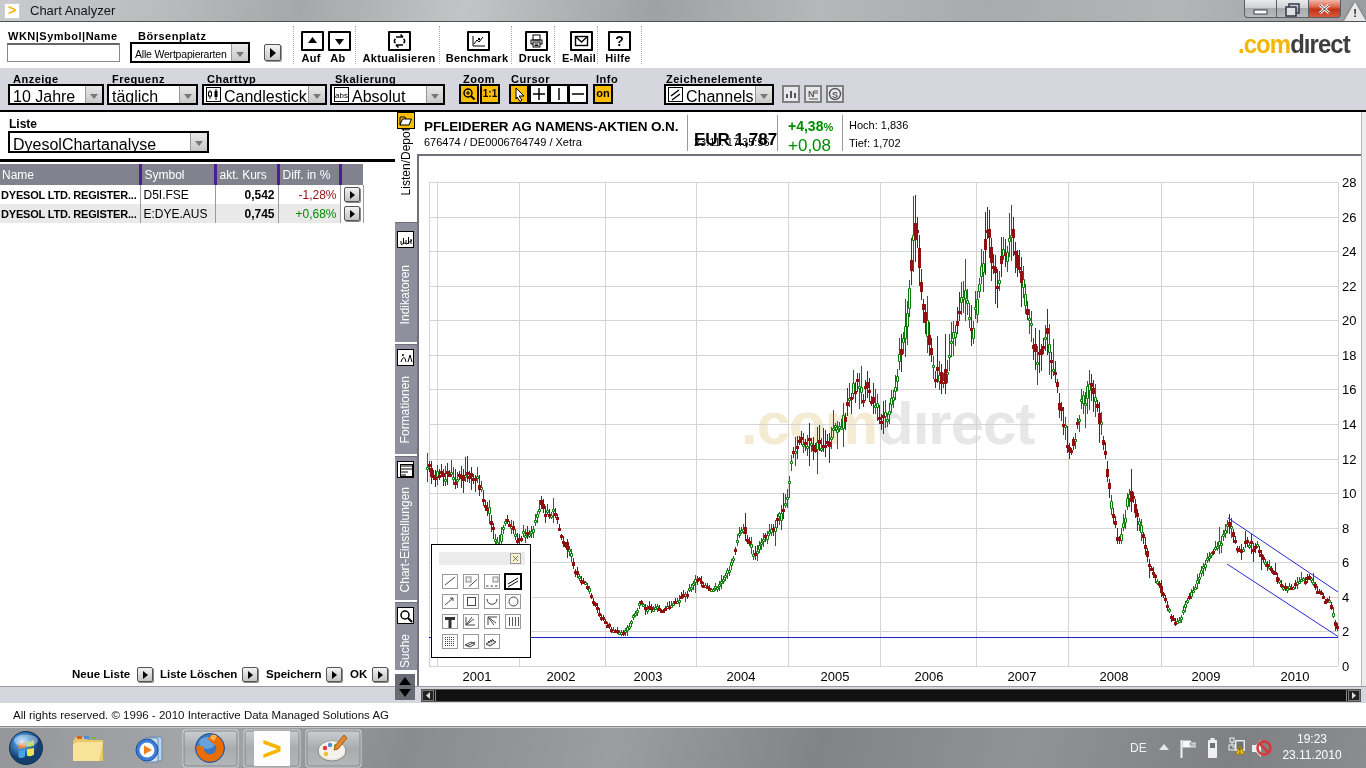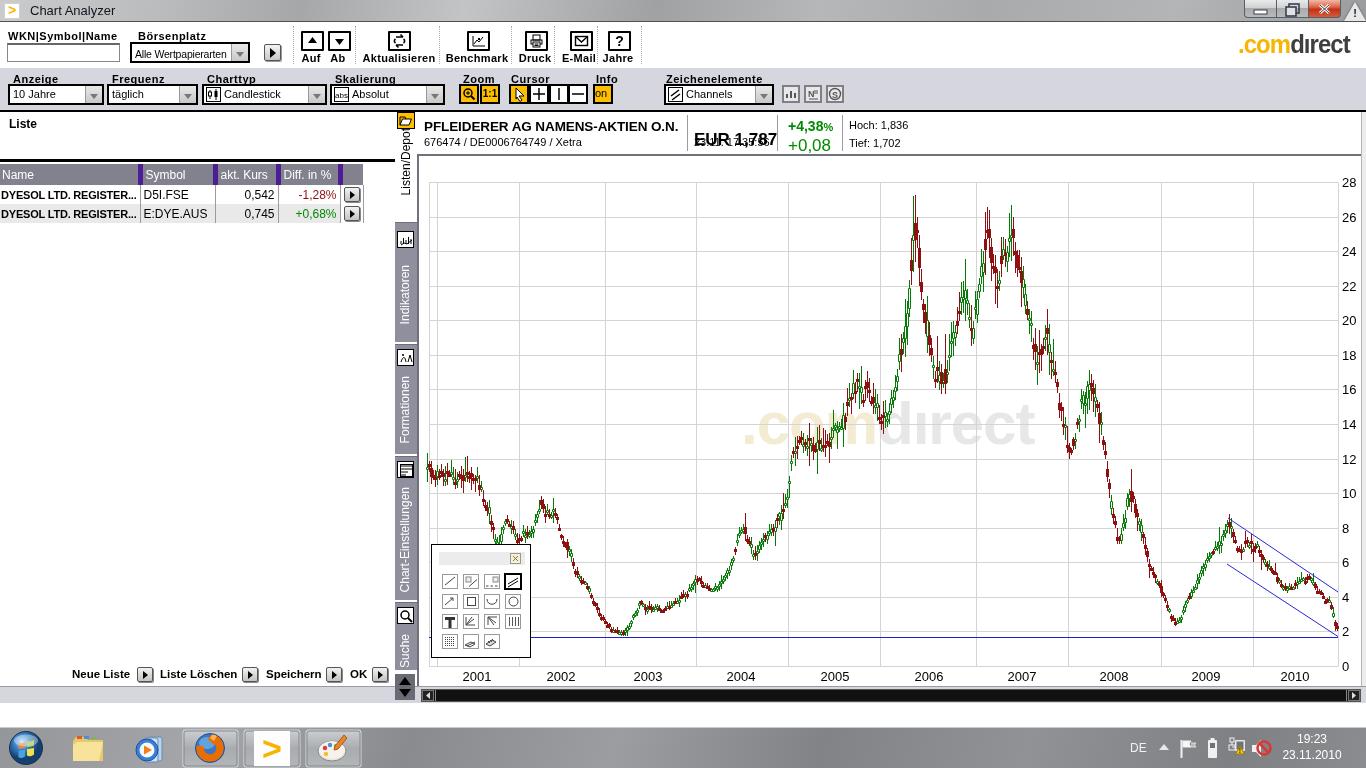--- a/index.html
+++ b/index.html
@@ -20,21 +20,21 @@
 #wb-max{left:32px;width:33px}
 #wb-close{left:64px;width:33px;border-radius:0 0 4px 0;
  background:linear-gradient(#f0b8a8 0%,#e0674a 40%,#c03316 55%,#d8593c 100%)}
 #warntri{right:0;top:2px;width:0;height:0;border-left:11px solid transparent;border-right:11px solid transparent;border-bottom:19px solid #e8e8e8;filter:drop-shadow(0 0 1px #555)}
 #warnex{right:9px;top:7px;font-size:11px;font-weight:700;color:#222}
 
 #row1{left:0;top:22px;width:1366px;height:46px;background:#fff}
 .lbl{position:absolute;font-size:11px;font-weight:700;color:#000;letter-spacing:.5px;white-space:nowrap}
 #wknbox{left:7px;top:21px;width:113px;height:19px;border:1px solid #888;border-top:2px solid #666;background:#fff}
 #bpdd{left:130px;top:20px;width:120px;height:21px;border:2px solid #000;background:#fff;font-size:12px}
-.ddtxt{position:absolute;left:3px;top:2px;font-size:11px;color:#000;white-space:nowrap}
+.ddtxt{position:absolute;left:3px;top:2px;font-size:16px;color:#000;white-space:nowrap}
 .ddbtn{position:absolute;right:0;top:0;bottom:0;width:17px;background:linear-gradient(#e8e8e8,#c8c8c8);border-left:1px solid #999}
 .ddarr{position:absolute;right:4px;top:8px;width:0;height:0;border-left:4px solid transparent;border-right:4px solid transparent;border-top:5px solid #777}
 .go{position:absolute;width:17px;height:17px;background:linear-gradient(#f4f4f4,#c8c8c8);border:1px solid #555;border-radius:2px;box-shadow:1px 1px 0 #999}
 .go:before{content:"";position:absolute;left:5px;top:3px;width:0;height:0;border-top:5px solid transparent;border-bottom:5px solid transparent;border-left:6px solid #000}
 .tbtn{position:absolute;width:23px;height:20px;border:2px solid #000;background:#fff;border-radius:1px}
 .tlab{position:absolute;font-size:11px;font-weight:700;letter-spacing:.3px;color:#000;white-space:nowrap;transform:translateX(-50%)}
 .dots{position:absolute;top:4px;height:38px;width:0;border-left:1px dotted #aaa}
 #cdlogo{left:1238px;top:7px;font-size:26px;font-weight:700;letter-spacing:-1px;transform:scaleX(.92);transform-origin:left}
 #cdlogo .y{color:#f6b500}#cdlogo .d{color:#3f3f3f}
 
@@ -42,27 +42,27 @@
 .dd2{position:absolute;border:2px solid #000;background:#fff;height:21px}
 .yb{position:absolute;width:20px;height:20px;border:2px solid #000;background:#fdbe00}
 .wbn{position:absolute;width:20px;height:20px;border:2px solid #000;background:#fff}
 .gb{position:absolute;width:18px;height:18px;border:2px solid #808080;background:#e8e8ec}
 
 #leftpanel{left:0;top:112px;width:429px;height:574px;background:#fff}
 #listelbl{left:9px;top:5px;font-size:12px;font-weight:700}
 #listedd{left:8px;top:19px;width:201px;height:22px;border:2px solid #000;background:#fff}
 #blackline{left:0;top:47px;width:395px;height:3px;background:#000}
 table#wl{position:absolute;left:0;top:52px;border-collapse:collapse;font-size:12px;table-layout:fixed;width:358px}
-#wl th{background:#82828e;color:#fff;font-weight:400;text-align:left;height:21px;padding:0 3px;border-right:5px solid #4c1d95}
+#wl th{background:#82828e;color:#fff;font-weight:400;text-align:left;height:21px;padding:0 3px;border-right:3px solid #4c1d95}
 #wl td{height:19px;padding:0 3px;border-right:1px solid #9a9aa4;white-space:nowrap;overflow:hidden}
 #wl tr.r1 td{background:#fff}
 #wl tr.r2 td{background:#e9e9e9}
 #wl tr.r3 td{background:#fdbe00}
 .nm{font-weight:700;font-size:11px;letter-spacing:-.2px}
-.num{text-align:right;font-weight:400}
+.num{text-align:right;font-weight:700}
 .pct{text-align:right}
 .neg{color:#8e1010}.pos{color:#008a00}
 .rowbtn{width:16px;height:15px;background:linear-gradient(#f2f2f2,#c4c4c4);border:1px solid #555;border-radius:2px;box-shadow:1px 1px 0 #888;margin:0 auto;position:relative}
 .rowbtn:before{content:"";position:absolute;left:5px;top:3px;border-top:4px solid transparent;border-bottom:4px solid transparent;border-left:5px solid #000}
 .bbtn{position:absolute;font-size:11.5px;font-weight:700;white-space:nowrap}
 
 #tabs{left:395px;top:112px;width:22px;height:574px;background:#fff}
 .vtab{position:absolute;left:0;width:22px;background:#8f8f9e;border-bottom:2px solid #fff;border-top:1px solid #6e6e7e}
 .vtxt{position:absolute;left:3px;font-size:12px;color:#fff;writing-mode:vertical-rl;transform:rotate(180deg);white-space:nowrap}
 .vico{position:absolute;left:2px;width:17px;height:17px;background:#fff;border:1px solid #000}
@@ -169,21 +169,21 @@
           <path d="M4 4l5.5 5 5.5-5" stroke="#000" stroke-width="1.4" fill="none"></path>
         </svg>
       </div>
   <div class="tlab" style="left:579px;top:30px">E-Mail</div>
   <div class="dots" style="left:597px"></div>
   <div class="tbtn" style="left:608px;top:9px">
         <svg width="19" height="16">
           <text x="9.5" y="13" font-size="14" font-weight="700" text-anchor="middle" font-family="Liberation Sans">?</text>
         </svg>
       </div>
-  <div class="tlab" style="left:618px;top:30px">Jahre</div>
+  <div class="tlab" style="left:618px;top:30px">Hilfe</div>
   <div class="dots" style="left:641px"></div>
   <div id="cdlogo" class="abs"><span class="y">.com</span><span class="d">dırect</span></div>
 </div>
 
 <div id="row2" class="abs">
   <div class="lbl" style="left:13px;top:5px">Anzeige</div>
   <div class="dd2" style="left:8px;top:16px;width:96px">
         <span class="ddtxt">10 Jahre</span>
         <span class="ddbtn">
           <span class="ddarr"></span>
@@ -244,21 +244,21 @@
         <svg width="16" height="16">
           <path d="M8 2v12" stroke="#000" stroke-width="1.5"></path>
         </svg>
       </div>
   <div class="wbn" style="left:568px;top:16px">
         <svg width="16" height="16">
           <path d="M2 8h12" stroke="#000" stroke-width="1.5"></path>
         </svg>
       </div>
   <div class="lbl" style="left:596px;top:5px">Info</div>
-  <div class="yb" style="left:593px;top:16px;font-size:11px;font-weight:400;line-height:15px">on</div>
+  <div class="yb" style="left:593px;top:16px;font-size:11px;font-weight:700;text-align:center;line-height:15px">on</div>
   <div class="lbl" style="left:666px;top:5px">Zeichenelemente</div>
   <div class="dd2" style="left:664px;top:16px;width:110px">
         <svg style="position:absolute;left:2px;top:1px" width="15" height="15">
           <rect x="0.5" y="0.5" width="14" height="14" fill="#fff" stroke="#000"></rect>
           <path d="M3 9l8-6M4 13l8-6" stroke="#000" stroke-width="1.5"></path>
         </svg>
         <span class="ddtxt" style="left:20px">Channels</span>
         <span class="ddbtn">
           <span class="ddarr"></span>
         </span>
@@ -277,20 +277,26 @@
   <div class="gb" style="left:826px;top:17px">
         <svg width="14" height="14">
           <circle cx="7" cy="7" r="5.5" fill="none" stroke="#555" stroke-width="1.4"></circle>
           <text x="7" y="10.5" font-size="9" font-weight="700" fill="#555" text-anchor="middle" font-family="Liberation Sans">S</text>
         </svg>
       </div>
 </div>
 
 <div id="leftpanel" class="abs">
   <div id="listelbl" class="abs">Liste</div>
+  <div id="listedd" class="abs">
+        <span class="ddtxt" style="top:3px">DyesolChartanalyse</span>
+        <span class="ddbtn">
+          <span class="ddarr"></span>
+        </span>
+      </div>
   <div id="blackline" class="abs"></div>
   <table id="wl">
     <colgroup>
           <col style="width:140px">
           <col style="width:75px">
           <col style="width:63px">
           <col style="width:62px">
           <col style="width:23px">
         </colgroup>
     <tbody>
@@ -494,20 +500,23 @@
 <div id="hscroll" class="abs">
       <svg width="938" height="11">
  <rect x="0" y="0" width="938" height="11" fill="#111"></rect>
  <rect x="0.5" y="0.5" width="11" height="10" fill="#222" stroke="#777"></rect>
         <path d="M8 2L4 5.5 8 9z" fill="#ddd"></path>
         <path d="M13.5 0v11M924.5 0v11" stroke="#888"></path>
  <rect x="926.5" y="0.5" width="11" height="10" fill="#222" stroke="#777"></rect>
         <path d="M930 2l4 3.5-4 3.5z" fill="#ddd"></path>
 </svg>
     </div>
+<div id="statusbar" class="abs">
+      <div id="statustxt" class="abs">All rights reserved. © 1996 - 2010 Interactive Data Managed Solutions AG</div>
+    </div>
 
 <div id="taskbar" class="abs">
   <svg width="1366" height="41" style="position:absolute;left:0;top:0">
 <defs>
 <radialGradient id="orb" cx="38%" cy="32%">
             <stop offset="0%" stop-color="#bfe2f8"></stop>
             <stop offset="45%" stop-color="#3e86cc"></stop>
             <stop offset="100%" stop-color="#15406e"></stop>
           </radialGradient>
 <linearGradient id="box" x1="0" y1="0" x2="0" y2="1">

